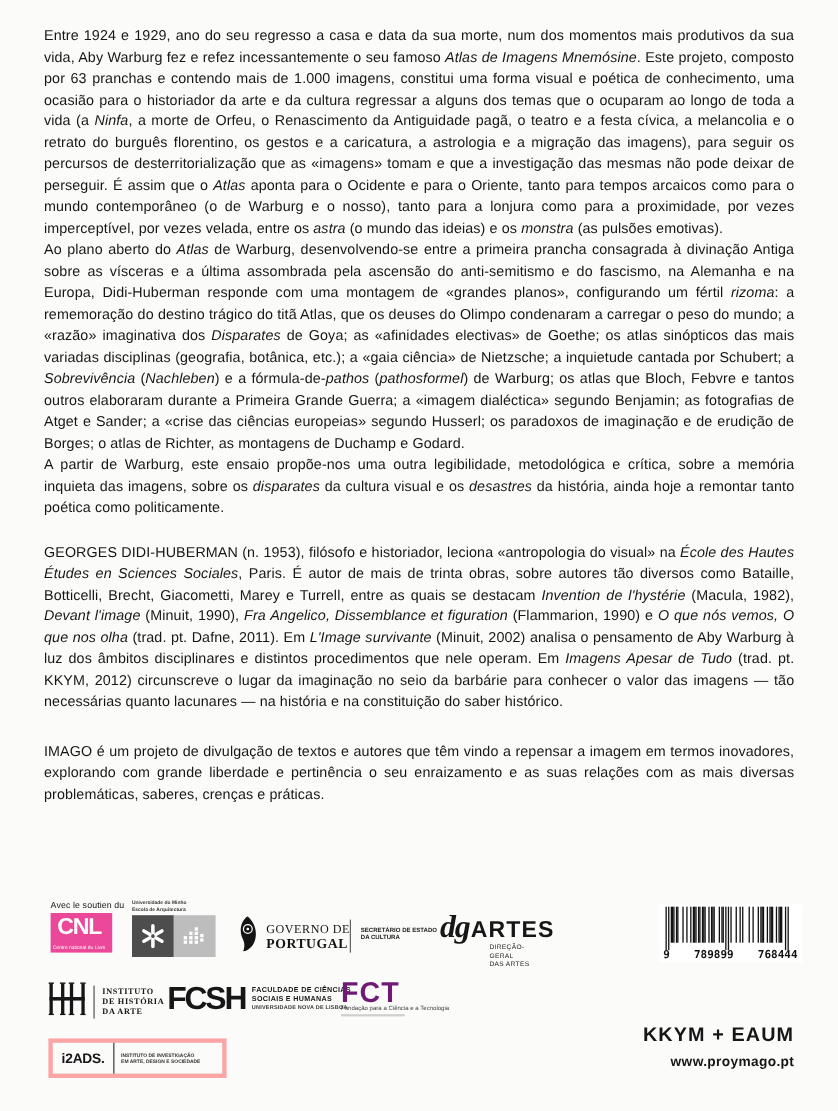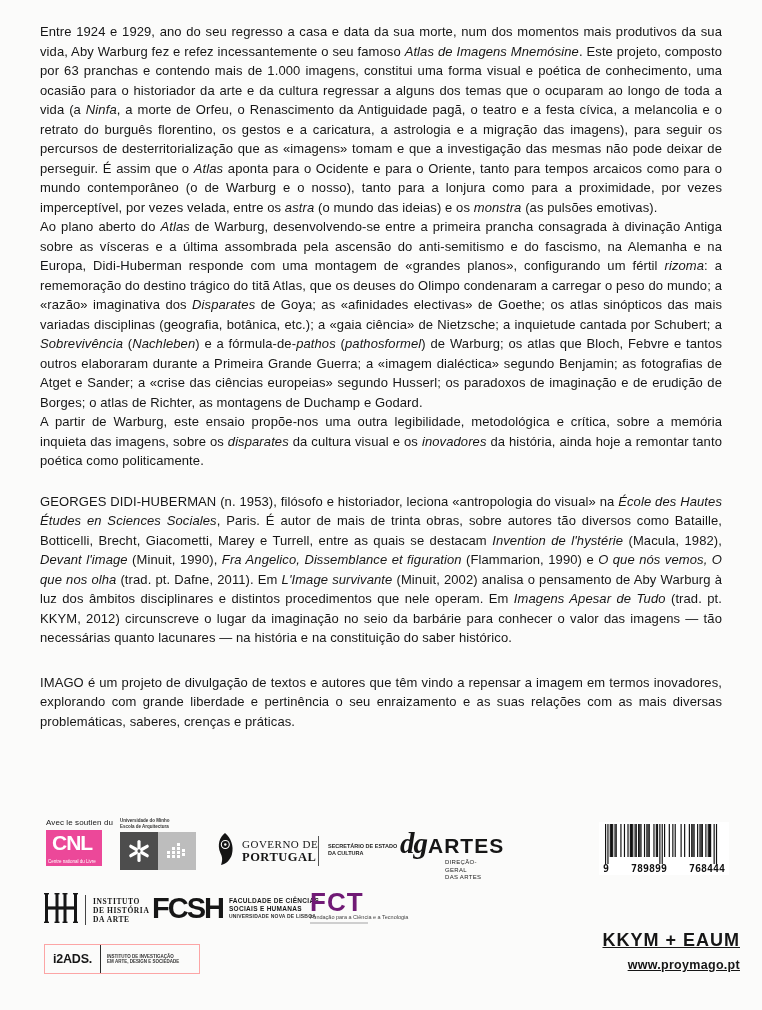--- a/index.html
+++ b/index.html
@@ -74,39 +74,39 @@
   .fcsh-lines .l1,.fcsh-lines .l2{font-size:6.5px;font-weight:bold;line-height:8px;letter-spacing:.3px;}
   .fcsh-lines .l3{font-size:5px;font-weight:bold;line-height:7px;color:#333;letter-spacing:.2px;}
 
   
   .fct{left:310px;top:891px;width:90px;}
   .fct-acronym{font-size:26px;font-weight:bold;color:#701a75;letter-spacing:1px;line-height:22px;}
   .fct-caption{font-size:5.5px;color:#444;margin-top:1px;white-space:nowrap;}
   .fct-subline{width:58px;height:2px;background:#cfcfcf;margin-top:2px;}
 
   
-  .i2ads{left:44px;top:944px;width:154px;height:28px;border:1px solid #fca5a5;display:flex;align-items:center;background:#fbfbfa;}
+  .i2ads{left:44px;top:944px;width:154px;height:28px;border:4px solid #fca5a5;display:flex;align-items:center;background:#fbfbfa;}
   .i2ads-acronym{font-size:12.5px;font-weight:bold;padding:0 8px;letter-spacing:-.2px;}
   .i2ads-divider{width:1px;height:28px;background:#2a2a2a;}
   .i2ads-text{font-size:4.5px;font-weight:bold;line-height:5.5px;padding:0 6px;color:#333;}
 
   
-  .publisher{right:22px;top:930px;text-align:right;text-decoration:underline;}
+  .publisher{right:40px;top:930px;text-align:right;}
   .publisher-name{font-size:18px;font-weight:bold;letter-spacing:1px;}
   .publisher-site{font-size:12.5px;font-weight:bold;letter-spacing:.3px;margin-top:7px;}
 </style>
 </head>
 <body>
 
 <div class="page">
 
   <div class="text-block">
     <p>Entre 1924 e 1929, ano do seu regresso a casa e data da sua morte, num dos momentos mais produtivos da sua vida, Aby Warburg fez e refez incessantemente o seu famoso <i>Atlas de Imagens Mnemósine</i>. Este projeto, composto por 63 pranchas e contendo mais de 1.000 imagens, constitui uma forma visual e poética de conhecimento, uma ocasião para o historiador da arte e da cultura regressar a alguns dos temas que o ocuparam ao longo de toda a vida (a <i>Ninfa</i>, a morte de Orfeu, o Renascimento da Antiguidade pagã, o teatro e a festa cívica, a melancolia e o retrato do burguês florentino, os gestos e a caricatura, a astrologia e a migração das imagens), para seguir os percursos de desterritorialização que as «imagens» tomam e que a investigação das mesmas não pode deixar de perseguir. É assim que o <i>Atlas</i> aponta para o Ocidente e para o Oriente, tanto para tempos arcaicos como para o mundo contemporâneo (o de Warburg e o nosso), tanto para a lonjura como para a proximidade, por vezes imperceptível, por vezes velada, entre os <i>astra</i> (o mundo das ideias) e os <i>monstra</i> (as pulsões emotivas).</p>
     <p>Ao plano aberto do <i>Atlas</i> de Warburg, desenvolvendo-se entre a primeira prancha consagrada à divinação Antiga sobre as vísceras e a última assombrada pela ascensão do anti-semitismo e do fascismo, na Alemanha e na Europa, Didi-Huberman responde com uma montagem de «grandes planos», configurando um fértil <i>rizoma</i>: a rememoração do destino trágico do titã Atlas, que os deuses do Olimpo condenaram a carregar o peso do mundo; a «razão» imaginativa dos <i>Disparates</i> de Goya; as «afinidades electivas» de Goethe; os atlas sinópticos das mais variadas disciplinas (geografia, botânica, etc.); a «gaia ciência» de Nietzsche; a inquietude cantada por Schubert; a <i>Sobrevivência</i> (<i>Nachleben</i>) e a fórmula-de-<i>pathos</i> (<i>pathosformel</i>) de Warburg; os atlas que Bloch, Febvre e tantos outros elaboraram durante a Primeira Grande Guerra; a «imagem dialéctica» segundo Benjamin; as fotografias de Atget e Sander; a «crise das ciências europeias» segundo Husserl; os paradoxos de imaginação e de erudição de Borges; o atlas de Richter, as montagens de Duchamp e Godard.</p>
-    <p>A partir de Warburg, este ensaio propõe-nos uma outra legibilidade, metodológica e crítica, sobre a memória inquieta das imagens, sobre os <i>disparates</i> da cultura visual e os <i>inovadores</i> da história, ainda hoje a remontar tanto poética como politicamente.</p>
+    <p>A partir de Warburg, este ensaio propõe-nos uma outra legibilidade, metodológica e crítica, sobre a memória inquieta das imagens, sobre os <i>disparates</i> da cultura visual e os <i>desastres</i> da história, ainda hoje a remontar tanto poética como politicamente.</p>
     <p class="spaced">GEORGES DIDI-HUBERMAN (n. 1953), filósofo e historiador, leciona «antropologia do visual» na <i>École des Hautes Études en Sciences Sociales</i>, Paris. É autor de mais de trinta obras, sobre autores tão diversos como Bataille, Botticelli, Brecht, Giacometti, Marey e Turrell, entre as quais se destacam <i>Invention de l'hystérie</i> (Macula, 1982), <i>Devant l'image</i> (Minuit, 1990), <i>Fra Angelico, Dissemblance et figuration</i> (Flammarion, 1990) e <i>O que nós vemos, O que nos olha</i> (trad. pt. Dafne, 2011). Em <i>L'Image survivante</i> (Minuit, 2002) analisa o pensamento de Aby Warburg à luz dos âmbitos disciplinares e distintos procedimentos que nele operam. Em <i>Imagens Apesar de Tudo</i> (trad. pt. KKYM, 2012) circunscreve o lugar da imaginação no seio da barbárie para conhecer o valor das imagens — tão necessárias quanto lacunares — na história e na constituição do saber histórico.</p>
     <p class="spaced-lg">IMAGO é um projeto de divulgação de textos e autores que têm vindo a repensar a imagem em termos inovadores, explorando com grande liberdade e pertinência o seu enraizamento e as suas relações com as mais diversas problemáticas, saberes, crenças e práticas.</p>
   </div>
 
   <div class="footer-item cnl">
     <div class="cnl-tagline">Avec le soutien du</div>
     <div class="cnl-box">
       <span class="cnl-acronym">CNL</span>
       <span class="cnl-caption">Centre national du Livre</span>
     </div>

